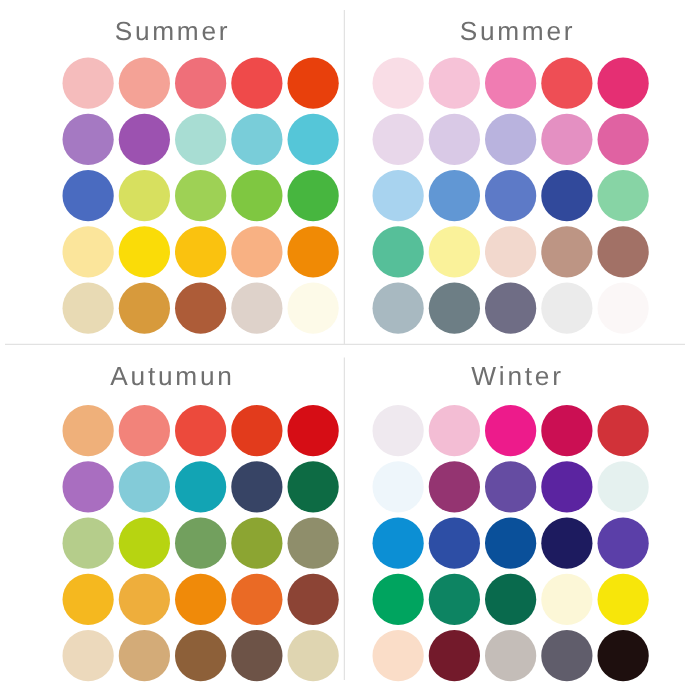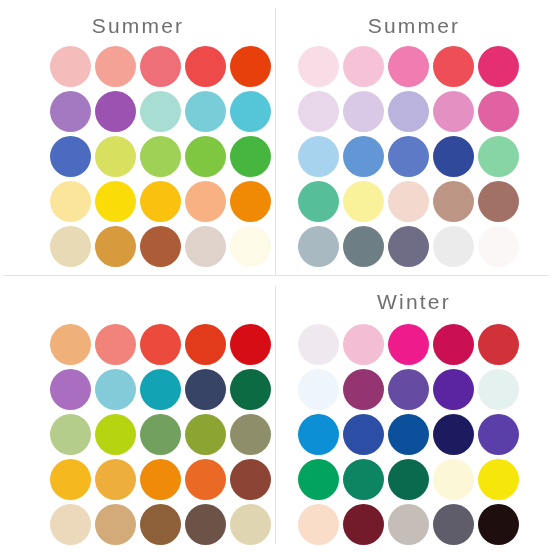--- a/index.html
+++ b/index.html
@@ -165,20 +165,21 @@
         <div class="swatch" style="background: rgb(162, 113, 102);"></div>
         <div class="swatch" style="background: rgb(168, 185, 193);"></div>
         <div class="swatch" style="background: rgb(109, 126, 133);"></div>
         <div class="swatch" style="background: rgb(111, 109, 133);"></div>
         <div class="swatch" style="background: rgb(235, 235, 235);"></div>
         <div class="swatch" style="background: rgb(251, 247, 247);"></div>
       </div>
   </section>
 
   <section class="quadrant q-autumn">
+    <div class="season-title" style="color: rgb(111, 111, 111);">Autumun</div>
     <div class="swatch-grid">
         <div class="swatch" style="background: rgb(239, 176, 122);"></div>
         <div class="swatch" style="background: rgb(242, 131, 122);"></div>
         <div class="swatch" style="background: rgb(236, 74, 60);"></div>
         <div class="swatch" style="background: rgb(226, 59, 28);"></div>
         <div class="swatch" style="background: rgb(214, 13, 21);"></div>
         <div class="swatch" style="background: rgb(169, 110, 192);"></div>
         <div class="swatch" style="background: rgb(131, 203, 216);"></div>
         <div class="swatch" style="background: rgb(18, 164, 180);"></div>
         <div class="swatch" style="background: rgb(55, 68, 101);"></div>

